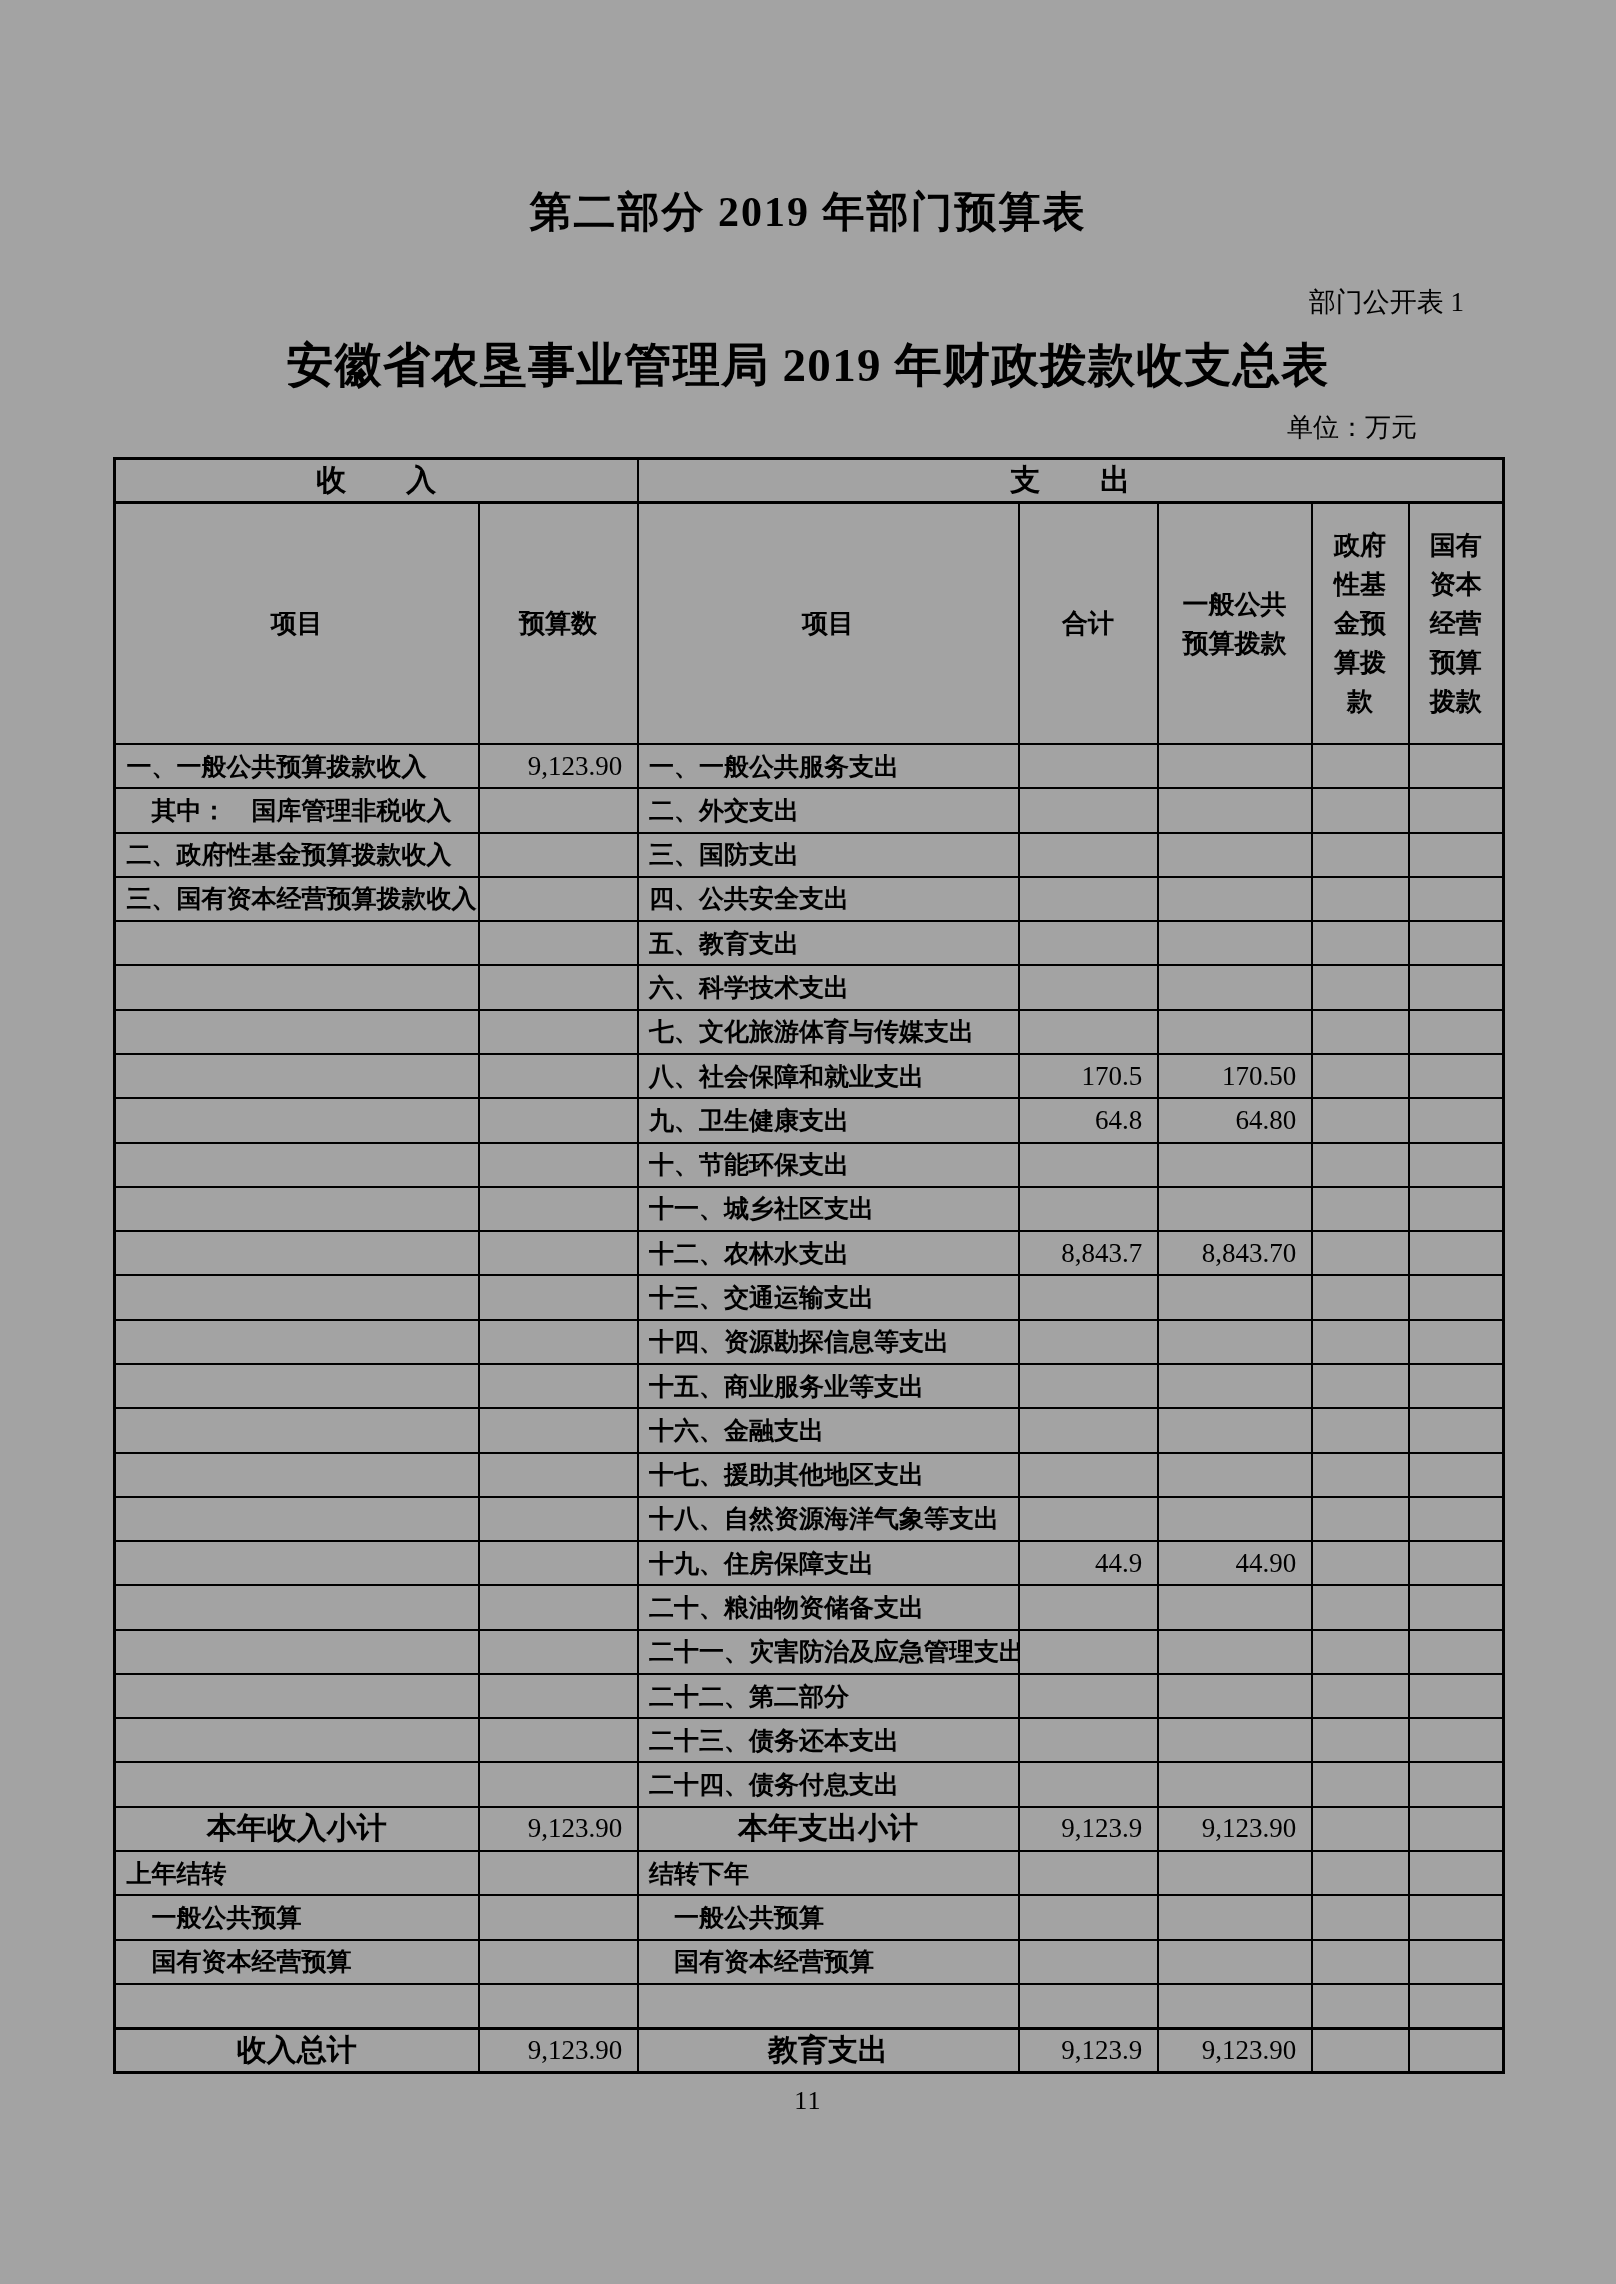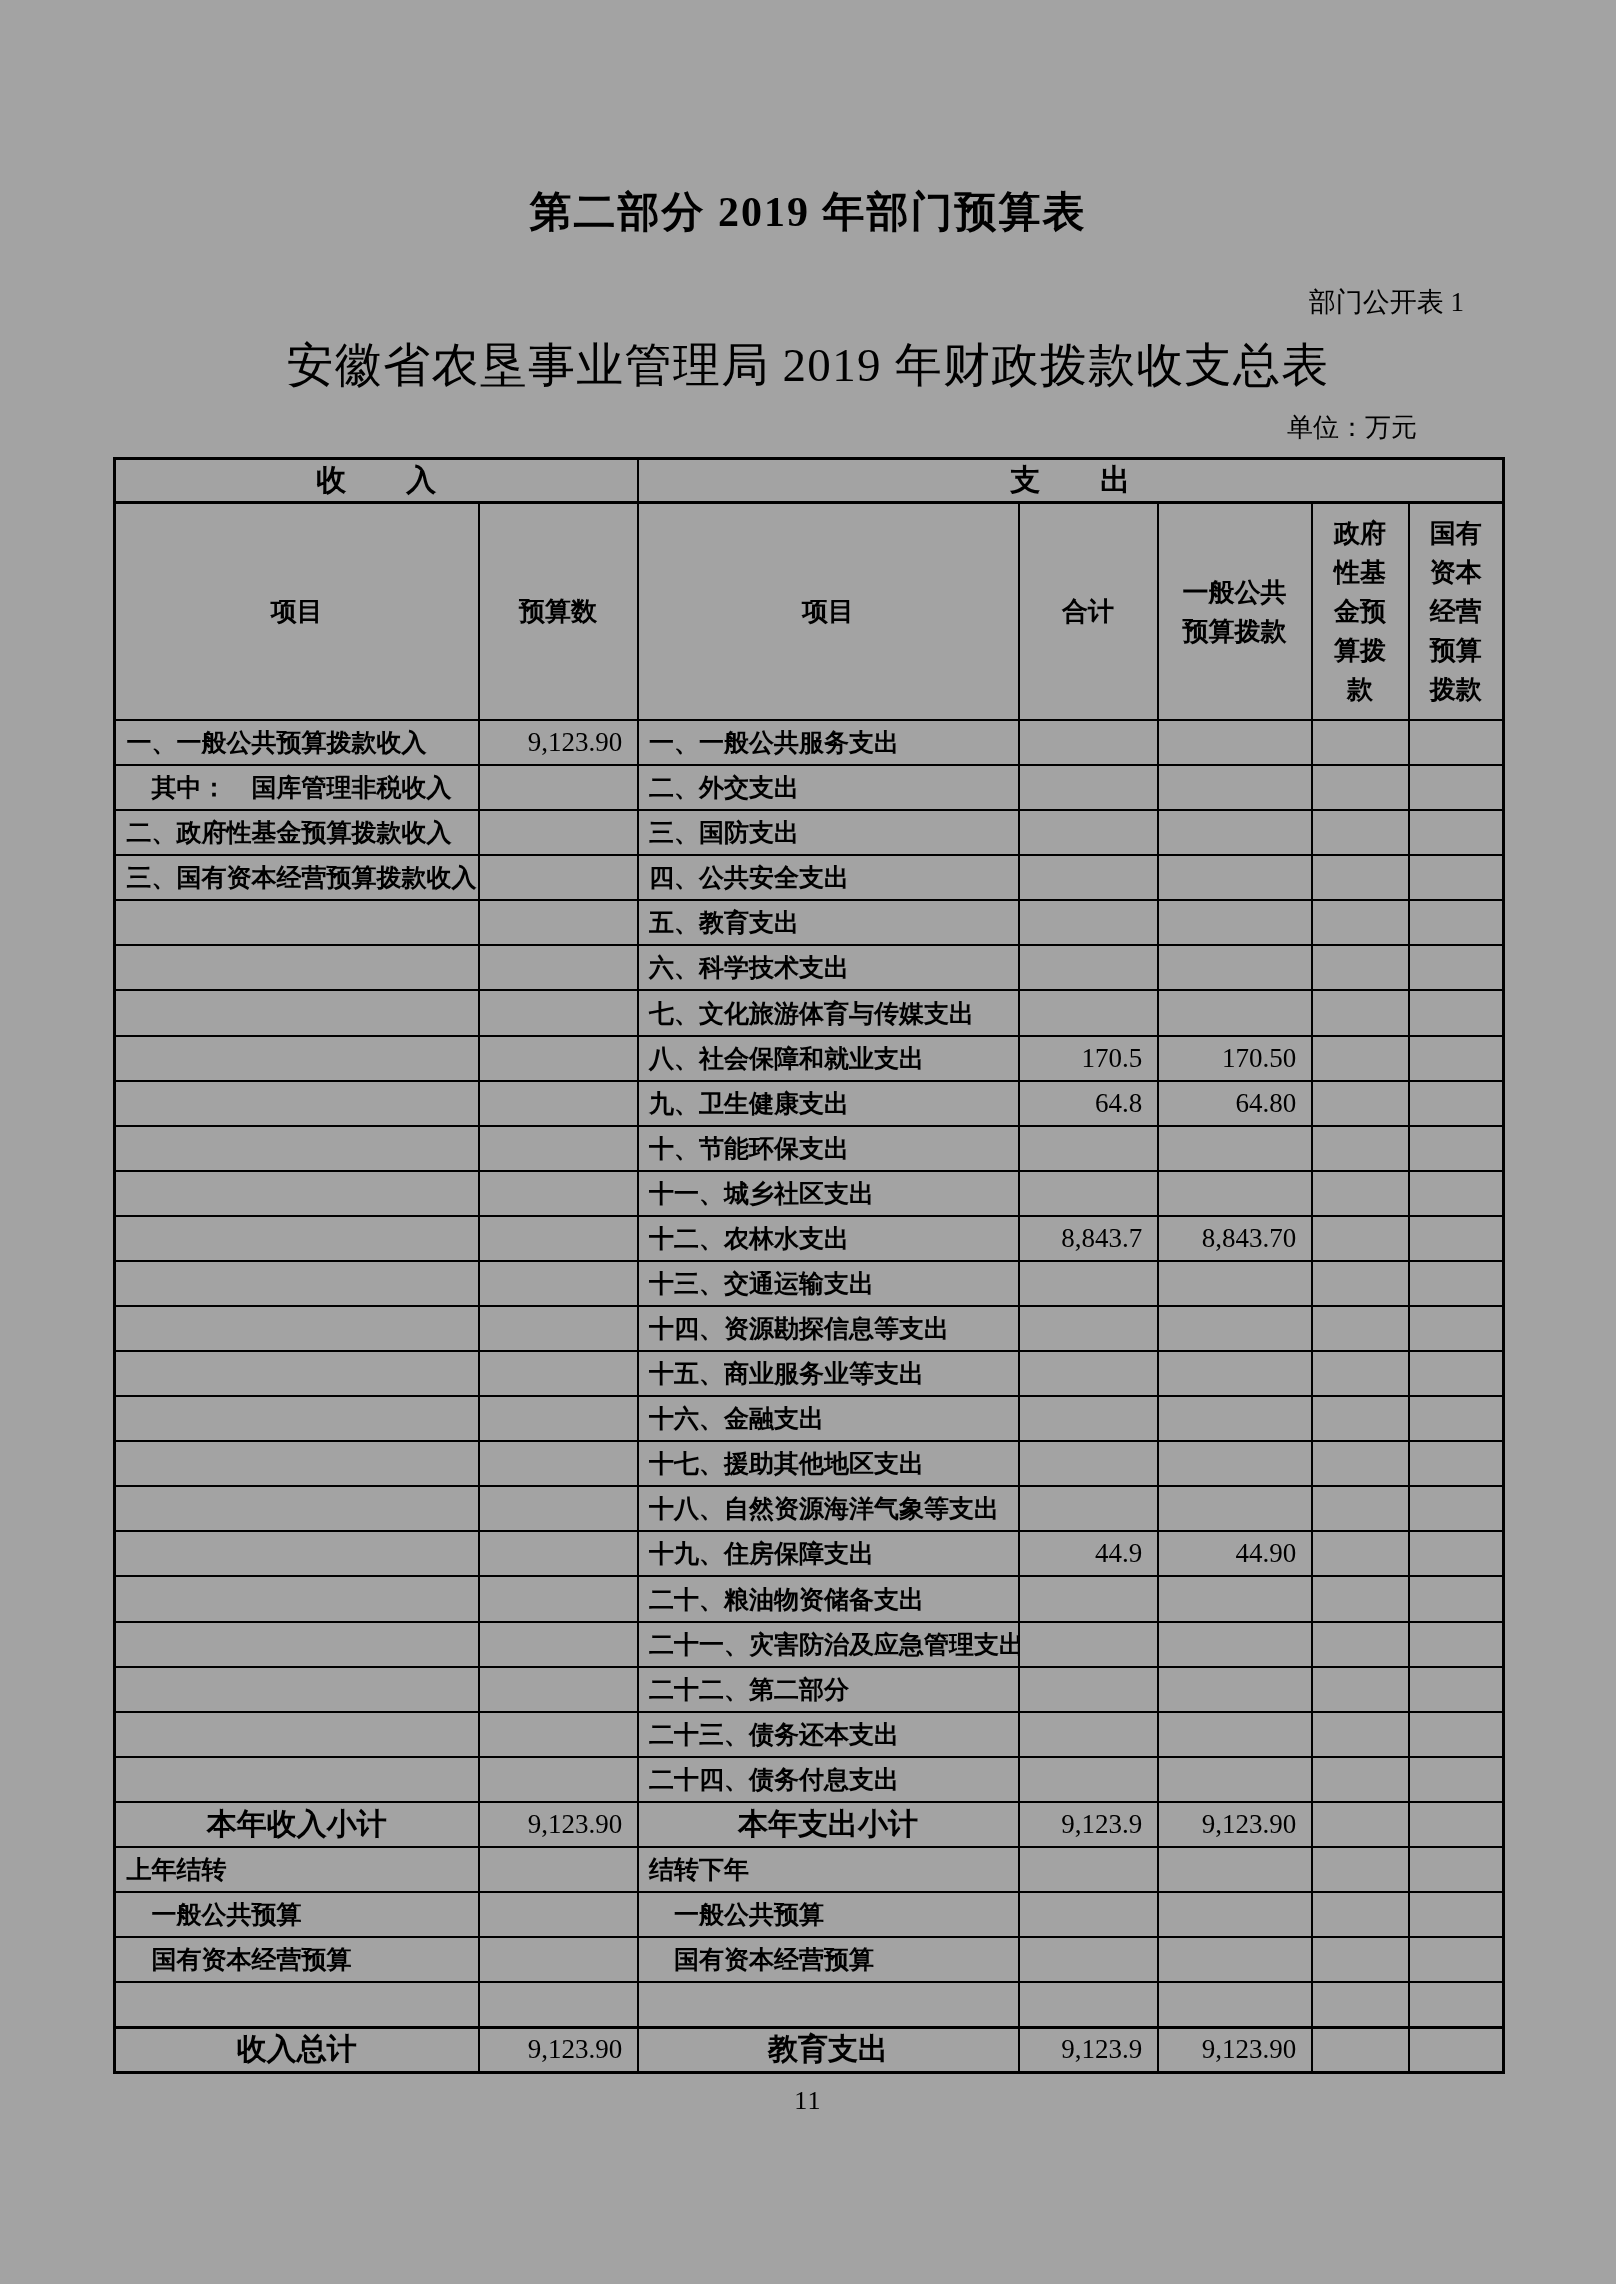--- a/index.html
+++ b/index.html
@@ -15,21 +15,21 @@
   .section-title {
     position:absolute; top:184px; left:0; width:100%;
     text-align:center; font-size:42px; font-weight:700; letter-spacing:2px;
   }
   .table-note {
     position:absolute; top:284px; right:152px;
     font-size:27px; font-weight:400;
   }
   .main-title {
     position:absolute; top:334px; left:0; width:100%;
-    text-align:center; font-size:47px; font-weight:400; letter-spacing:1.3px;
+    text-align:center; font-size:47px; font-weight:700; letter-spacing:1.3px;
   }
   .unit-note {
     position:absolute; top:410px; right:199px;
     font-size:26px; font-weight:400;
   }
   table.budget {
     position:absolute; left:113px; top:457px;
     width:1389px; height:1617px;
     border-collapse:collapse; table-layout:fixed;
     border:3.9px solid #000;
@@ -43,21 +43,21 @@
     height:38px; font-size:30px; font-weight:700;
     text-align:center; border-bottom-width:3.3px;
   }
   tr.col-header th {
     height:215px; font-size:26px; font-weight:700;
     text-align:center; line-height:1.5;
     word-break:break-all;
   }
   th.wrap-wide { padding:0 21px; font-size:26px; }
   th.wrap-narrow { padding:0 9px; font-size:25px; }
-  th.wrap-narrow2 { padding:0 18px; font-size:25px; }
+  th.wrap-narrow2 { padding:12px 18px; font-size:25px; }
   tbody tr { height:44px;padding-left:20px; }
   .budget td.item {
     text-align:left; padding-left:10.4px;
     font-size:25px; font-weight:600; white-space:nowrap;
   }
   .budget td.num {
     text-align:right; padding-right:14.3px;
     font-size:27px; font-weight:400; white-space:nowrap;
   }
   .budget tr.em td.item {

